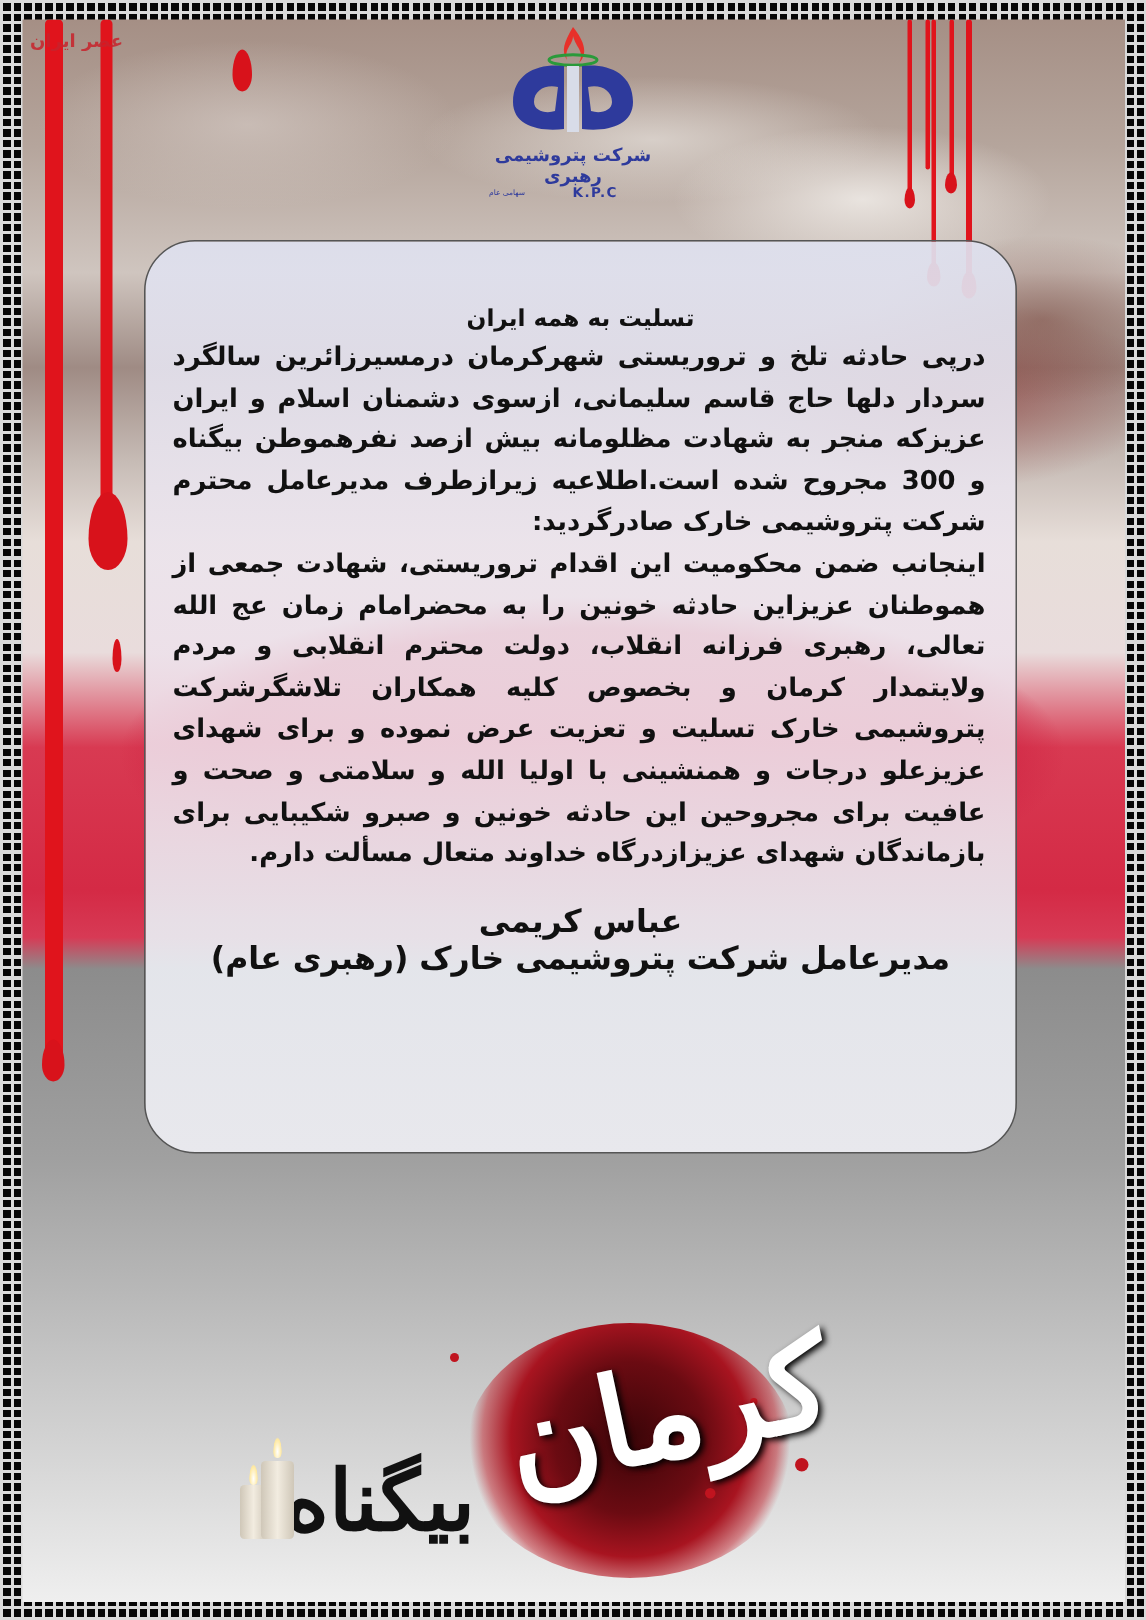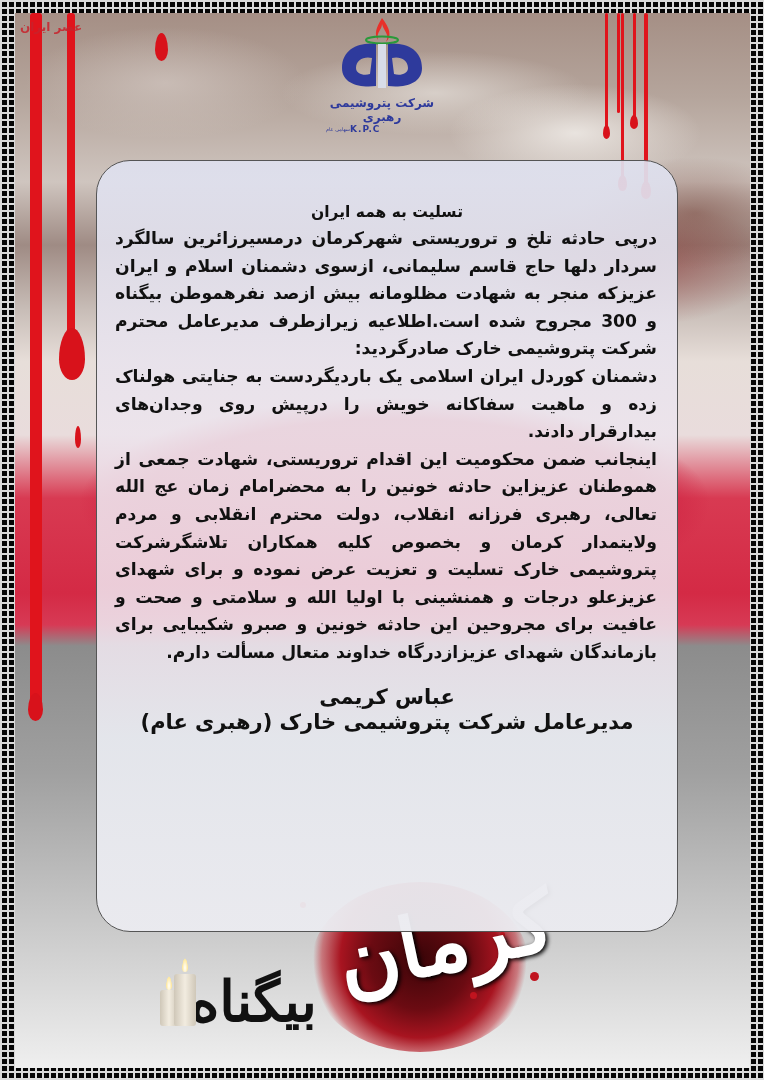--- a/index.html
+++ b/index.html
@@ -22,25 +22,25 @@
       radial-gradient(ellipse 200px 90px at 620px 250px,rgba(140,40,40,.55),transparent 70%);}
   .redpool{position:absolute;z-index:2;left:0;right:0;top:380px;height:240px;
     background:radial-gradient(ellipse 420px 140px at 380px 110px,#d72f4c,#cf2442 60%,transparent 75%);}
   .drip{position:absolute;z-index:3;background:#e0141c;border-radius:3px;}
   .drop{position:absolute;z-index:3;background:#d8121b;border-radius:50% 50% 50% 50%/60% 60% 40% 40%;}
   .watermark{position:absolute;left:20px;top:20px;z-index:4;color:#c8232c;font-size:12px;font-weight:bold;opacity:.85;}
   
   .logo{position:absolute;left:318px;top:14px;width:128px;z-index:5;text-align:center;}
   .logo svg{display:block;margin:0 auto;}
   .logo-name{color:#2e3a9c;font-weight:bold;font-size:12px;direction:rtl;margin-top:-2px;}
-  .logo-sub{display:flex;justify-content:flex-start;align-items:center;padding:0 8px;}
+  .logo-sub{display:flex;justify-content:space-between;align-items:center;padding:0 8px;}
   .logo-share{color:#2e3a9c;font-size:5px;}
   .logo-kpc{color:#2e3a9c;font-size:9px;font-weight:bold;letter-spacing:1px;margin-right:26px;}
   
-  .panel{position:absolute;left:96px;top:160px;width:582px;height:772px;z-index:6;border-radius:34px;
+  .panel{position:absolute;left:96px;top:160px;width:582px;height:609px;z-index:6;border-radius:34px;
     border:1.5px solid #555;box-sizing:border-box;
     background:linear-gradient(180deg,rgba(222,224,238,.93) 0%,rgba(236,228,236,.92) 35%,rgba(238,222,232,.9) 55%,rgba(232,234,240,.94) 75%,rgba(235,235,240,.96) 100%);
     direction:rtl;text-align:justify;color:#111;}
   .panel-title{font-weight:bold;font-size:15.5px;text-align:center;margin-top:38px;line-height:26px;}
   .panel-body{padding:0 20px 0 18px;font-weight:bold;font-size:17.2px;line-height:27.6px;}
   .panel-body p{margin:0;text-align-last:right;}
   .sig{text-align:center;margin-top:18px;font-weight:bold;font-size:21px;line-height:25px;}
   
   .banner{position:absolute;left:140px;top:872px;width:420px;height:196px;z-index:5;}
   .splatter{position:absolute;left:170px;top:10px;width:220px;height:170px;border-radius:50%;
@@ -91,21 +91,20 @@
     <div class="logo-sub">
       <span class="logo-share">سهامی عام</span>
       <span class="logo-kpc">K.P.C</span>
     </div>
   </div>
 
   <div class="panel">
     <div class="panel-title">تسلیت به همه ایران</div>
     <div class="panel-body">
       <p>درپی حادثه تلخ و تروریستی شهرکرمان درمسیرزائرین سالگرد سردار دلها حاج قاسم سلیمانی، ازسوی دشمنان اسلام و ایران عزیزکه منجر به شهادت مظلومانه بیش ازصد نفرهموطن بیگناه و 300 مجروح شده است.اطلاعیه زیرازطرف مدیرعامل محترم شرکت پتروشیمی خارک صادرگردید:</p>
-      <p>دشمنان کوردل ایران اسلامی یک باردیگردست به جنایتی هولناک زده و ماهیت سفاکانه خویش را درپیش روی وجدان‌های بیدارقرار دادند.</p>
       <p>اینجانب ضمن محکومیت این اقدام تروریستی، شهادت جمعی از هموطنان عزیزاین حادثه خونین را به محضرامام زمان عج الله تعالی، رهبری فرزانه انقلاب، دولت محترم انقلابی و مردم ولایتمدار کرمان و بخصوص کلیه همکاران تلاشگرشرکت پتروشیمی خارک تسلیت و تعزیت عرض نموده و برای شهدای عزیزعلو درجات و همنشینی با اولیا الله و سلامتی و صحت و عافیت برای مجروحین این حادثه خونین و صبرو شکیبایی برای بازماندگان شهدای عزیزازدرگاه خداوند متعال مسألت دارم.</p>
     </div>
     <div class="sig">
       <div>عباس کریمی</div>
       <div>مدیرعامل شرکت پتروشیمی خارک (رهبری عام)</div>
     </div>
   </div>
 
   <div class="banner">
     <div class="splatter"></div>

